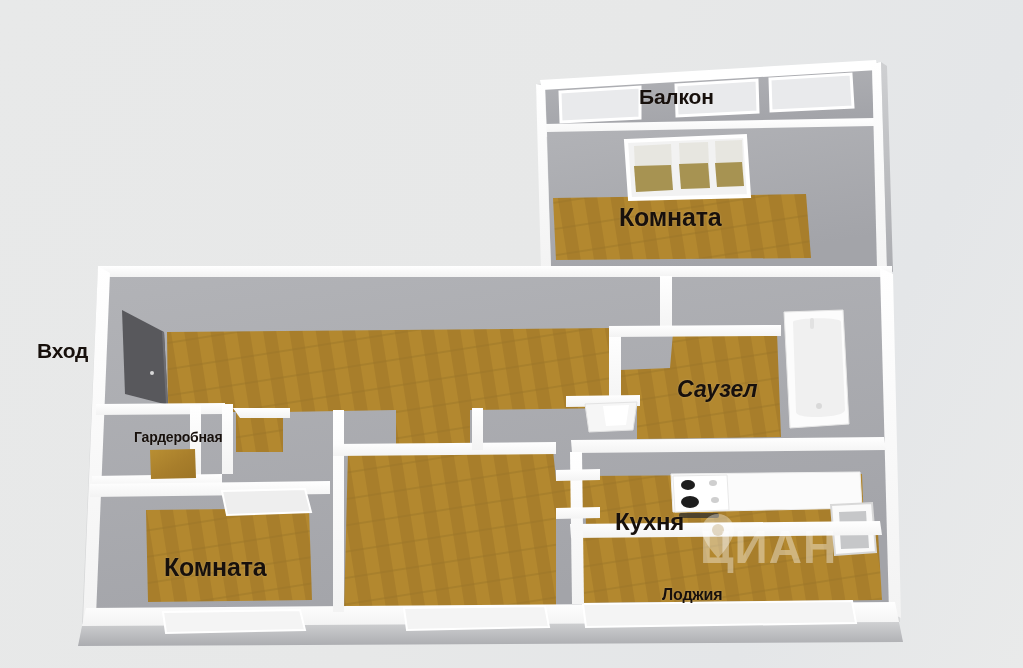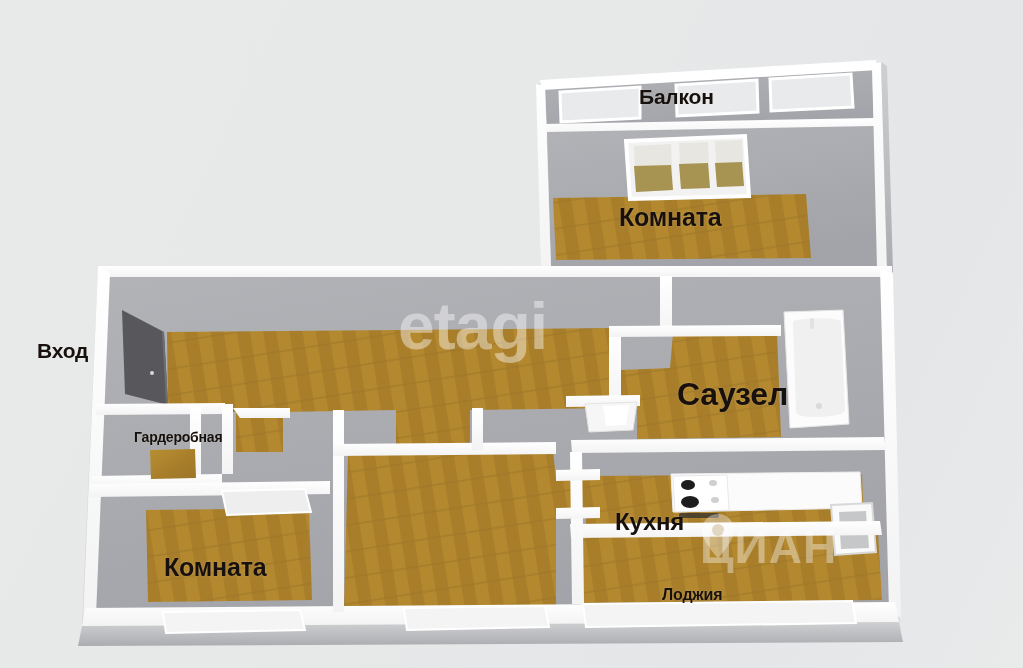--- a/index.html
+++ b/index.html
@@ -45,21 +45,21 @@
     color: #17100c;
     font-weight: bold;
     white-space: nowrap;
     text-shadow: 0 0 2px rgba(255,255,255,0.25);
     letter-spacing: -0.2px;
   }
   .lbl-balkon   { left: 639px; top: 85px;  font-size: 21px; }
   .lbl-komnata1 { left: 619px; top: 203px; font-size: 25px; }
   .lbl-vhod     { left: 37px;  top: 339px; font-size: 21px; }
   .lbl-garderob { left: 86px;  top: 429px; font-size: 14px; padding-left: 48px; }
-  .lbl-sauzel   { left: 677px; top: 376px; font-size: 32px; }
+  .lbl-sauzel   { left: 677px; top: 376px; font-size: 23px; font-style: italic; }
   .lbl-gostinaya{ left: 375px; top: 503px; font-size: 25px; }
   .lbl-kuhnya   { left: 615px; top: 508px; font-size: 24px; }
   .lbl-komnata2 { left: 164px; top: 553px; font-size: 25px; }
   .lbl-lodzhiya { left: 662px; top: 586px; font-size: 16px; }
 
   
   .wm-etagi {
     position: absolute;
     left: 398px;
     top: 288px;
@@ -252,21 +252,20 @@
     <div class="room-label lbl-balkon">Балкон</div>
     <div class="room-label lbl-komnata1">Комната</div>
     <div class="room-label lbl-vhod">Вход</div>
     <div class="room-label lbl-garderob">Гардеробная</div>
     <div class="room-label lbl-sauzel">Саузел</div>
     <div class="room-label lbl-kuhnya">Кухня</div>
     <div class="room-label lbl-komnata2">Комната</div>
     <div class="room-label lbl-lodzhiya">Лоджия</div>
   </div>
 
-  <div class="wm-etagi">etagi</div>
 
   <svg class="wm-pin" viewBox="0 0 36 48">
     <path d="M18 2 C9 2 2 9 2 18 C2 30 18 46 18 46 C18 46 34 30 34 18 C34 9 27 2 18 2 Z" fill="rgba(255,255,255,0.36)"></path>
     <circle cx="18" cy="18" r="6" fill="rgba(180,150,90,0.35)"></circle>
   </svg>
 
   <div class="wm-cian">
     <span class="cian-word">ЦИАН</span>
   </div>
 

